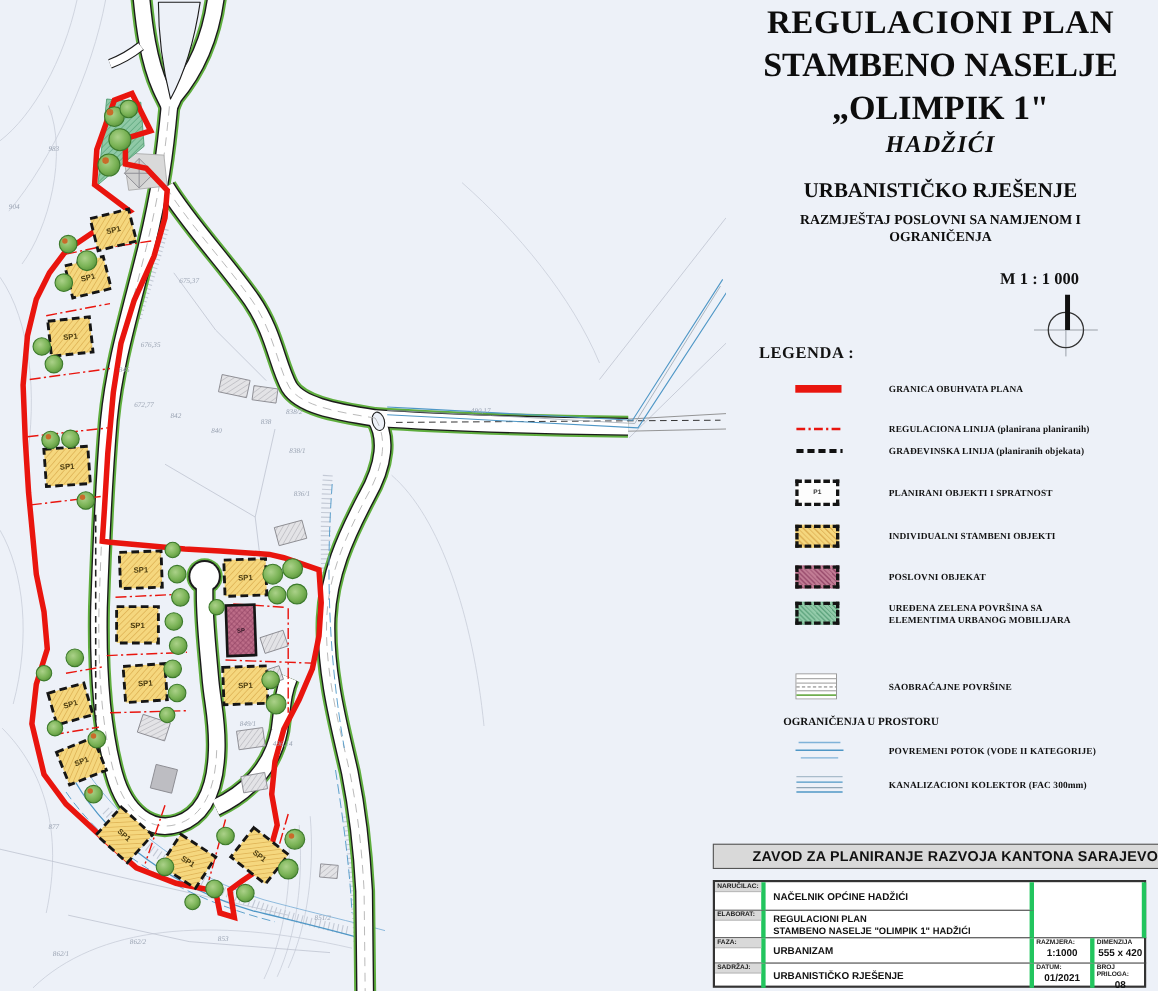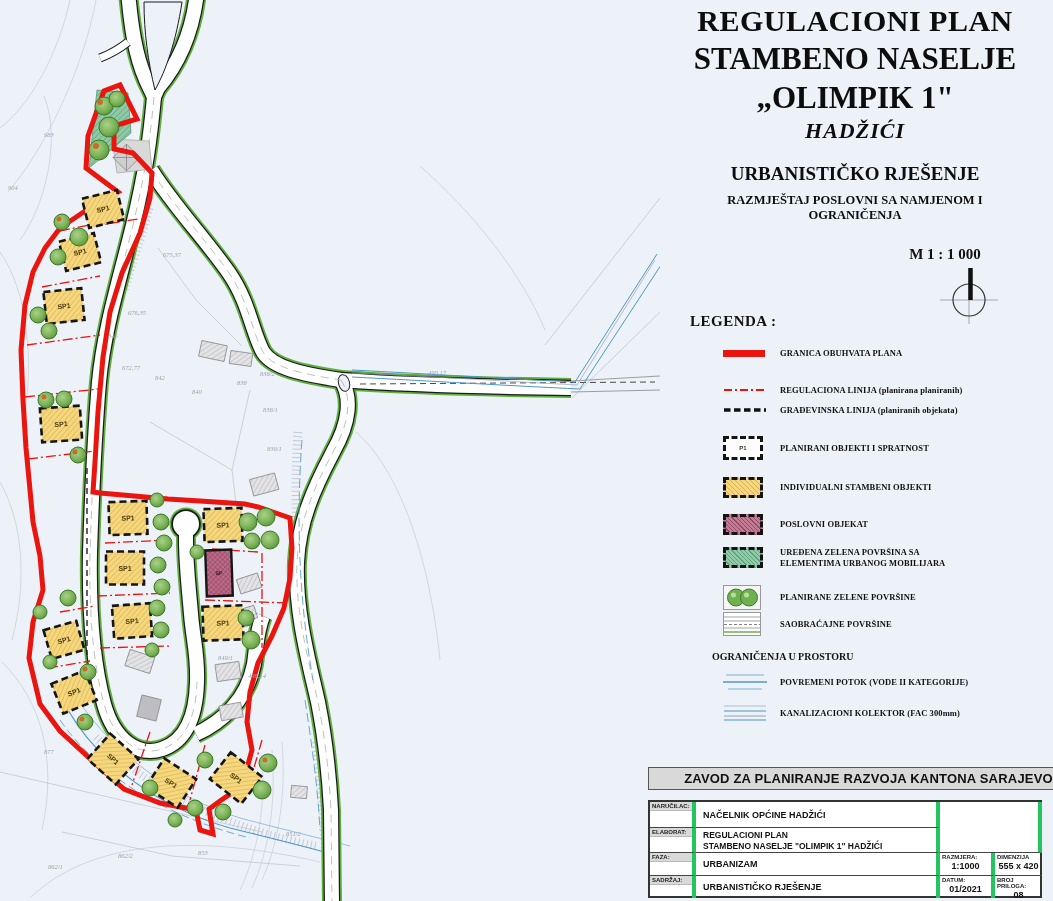--- a/index.html
+++ b/index.html
@@ -14,21 +14,21 @@
   .t4{top:118px;font-size:22px;letter-spacing:1px;font-style:italic;}
   .sub1{top:163px;font-size:19px;}
   .sub2{top:193px;font-size:12.5px;}
   .sub2b{top:208px;font-size:12.5px;}
   .scale{position:absolute;left:880px;top:246px;width:130px;text-align:center;font-weight:bold;font-size:15px;}
   .legend-heading{position:absolute;left:690px;top:313px;font-weight:bold;font-size:15px;letter-spacing:.5px;}
   .restr-heading{position:absolute;left:712px;top:651px;font-weight:bold;font-size:10px;}
   
   .lrow{position:absolute;left:723px;display:flex;align-items:center;}
   .licon{flex:0 0 57px;display:flex;align-items:center;}
-  .llabel{font-size:8.5px;font-weight:bold;line-height:1.2;letter-spacing:.1px;white-space:nowrap;}
+  .llabel{font-size:8.5px;font-weight:bold;line-height:1.2;letter-spacing:.1px;white-space:nowrap;margin-left:28px;}
   .li-granica{width:42px;height:7px;background:#e9150e;}
   .li-box{width:34px;height:15px;border:3px dashed #141414;}
   .li-p1{width:34px;height:18px;border:3px dashed #141414;background:#fdfdfd;display:flex;align-items:center;justify-content:center;font:bold 6px "Liberation Sans",sans-serif;color:#333;}
   .li-yellow{background:repeating-linear-gradient(45deg,#f5d77e 0 2.5px,#dcae52 2.5px 3.5px);}
   .li-pink{background:repeating-linear-gradient(45deg,#c27d95 0 2px,#96486a 2px 3px);}
   .li-green{background:repeating-linear-gradient(45deg,#93cbaa 0 2px,#5da47d 2px 3px);}
   
   .tb-header{position:absolute;left:648px;top:767px;width:391px;height:21px;background:#d9d9d9;
      border:1px solid #555;display:flex;align-items:center;justify-content:center;
      font-family:"Liberation Sans",sans-serif;font-weight:bold;font-size:13px;letter-spacing:.2px;color:#111;padding-left:24px;}
@@ -413,32 +413,20 @@
         <span class="li-box li-pink"></span>
       </span>
     <span class="llabel">POSLOVNI OBJEKAT</span>
   </div>
   <div class="lrow" style="top:547px">
     <span class="licon">
         <span class="li-box li-green"></span>
       </span>
     <span class="llabel"><span>UREĐENA ZELENA POVRŠINA SA</span><br><span>ELEMENTIMA URBANOG MOBILIJARA</span></span>
   </div>
-  <div class="lrow" style="top:585px">
-    <span class="licon">
-        <svg width="38" height="25">
-      <rect x="0.5" y="0.5" width="37" height="24" fill="#f6f6f6" stroke="#999"></rect>
-      <circle cx="13" cy="12.5" r="8.5" fill="#6fb04f" stroke="#3c7a2b"></circle>
-      <circle cx="26" cy="12.5" r="8.5" fill="#6fb04f" stroke="#3c7a2b"></circle>
-      <circle cx="10.5" cy="10" r="2.5" fill="#b9dd9a"></circle>
-          <circle cx="23.5" cy="10" r="2.5" fill="#b9dd9a"></circle>
-    </svg>
-      </span>
-    <span class="llabel">PLANIRANE ZELENE POVRŠINE</span>
-  </div>
   <div class="lrow" style="top:612px">
     <span class="licon">
         <svg width="38" height="24">
       <rect x="0.5" y="0.5" width="37" height="23" fill="#fff" stroke="#999"></rect>
       <line x1="1" y1="5" x2="37" y2="5" stroke="#999" stroke-width="0.9"></line>
       <line x1="1" y1="9" x2="37" y2="9" stroke="#999" stroke-width="0.9"></line>
       <line x1="1" y1="12.5" x2="37" y2="12.5" stroke="#777" stroke-width="0.9" stroke-dasharray="3 2"></line>
       <line x1="1" y1="16" x2="37" y2="16" stroke="#999" stroke-width="0.9"></line>
       <line x1="1" y1="20" x2="37" y2="20" stroke="#6fae4e" stroke-width="1.6"></line>
     </svg>

